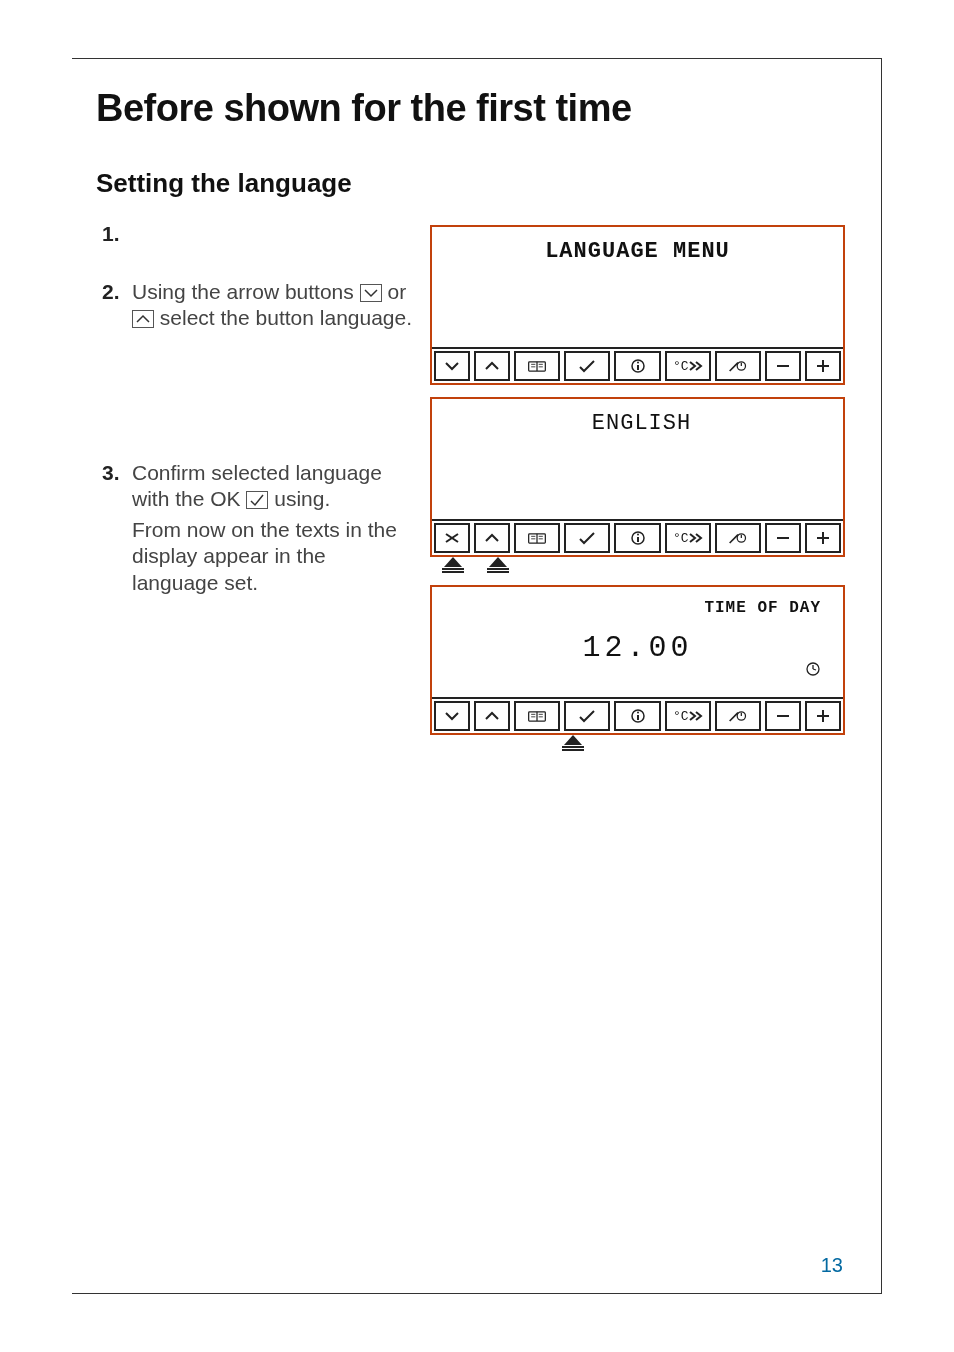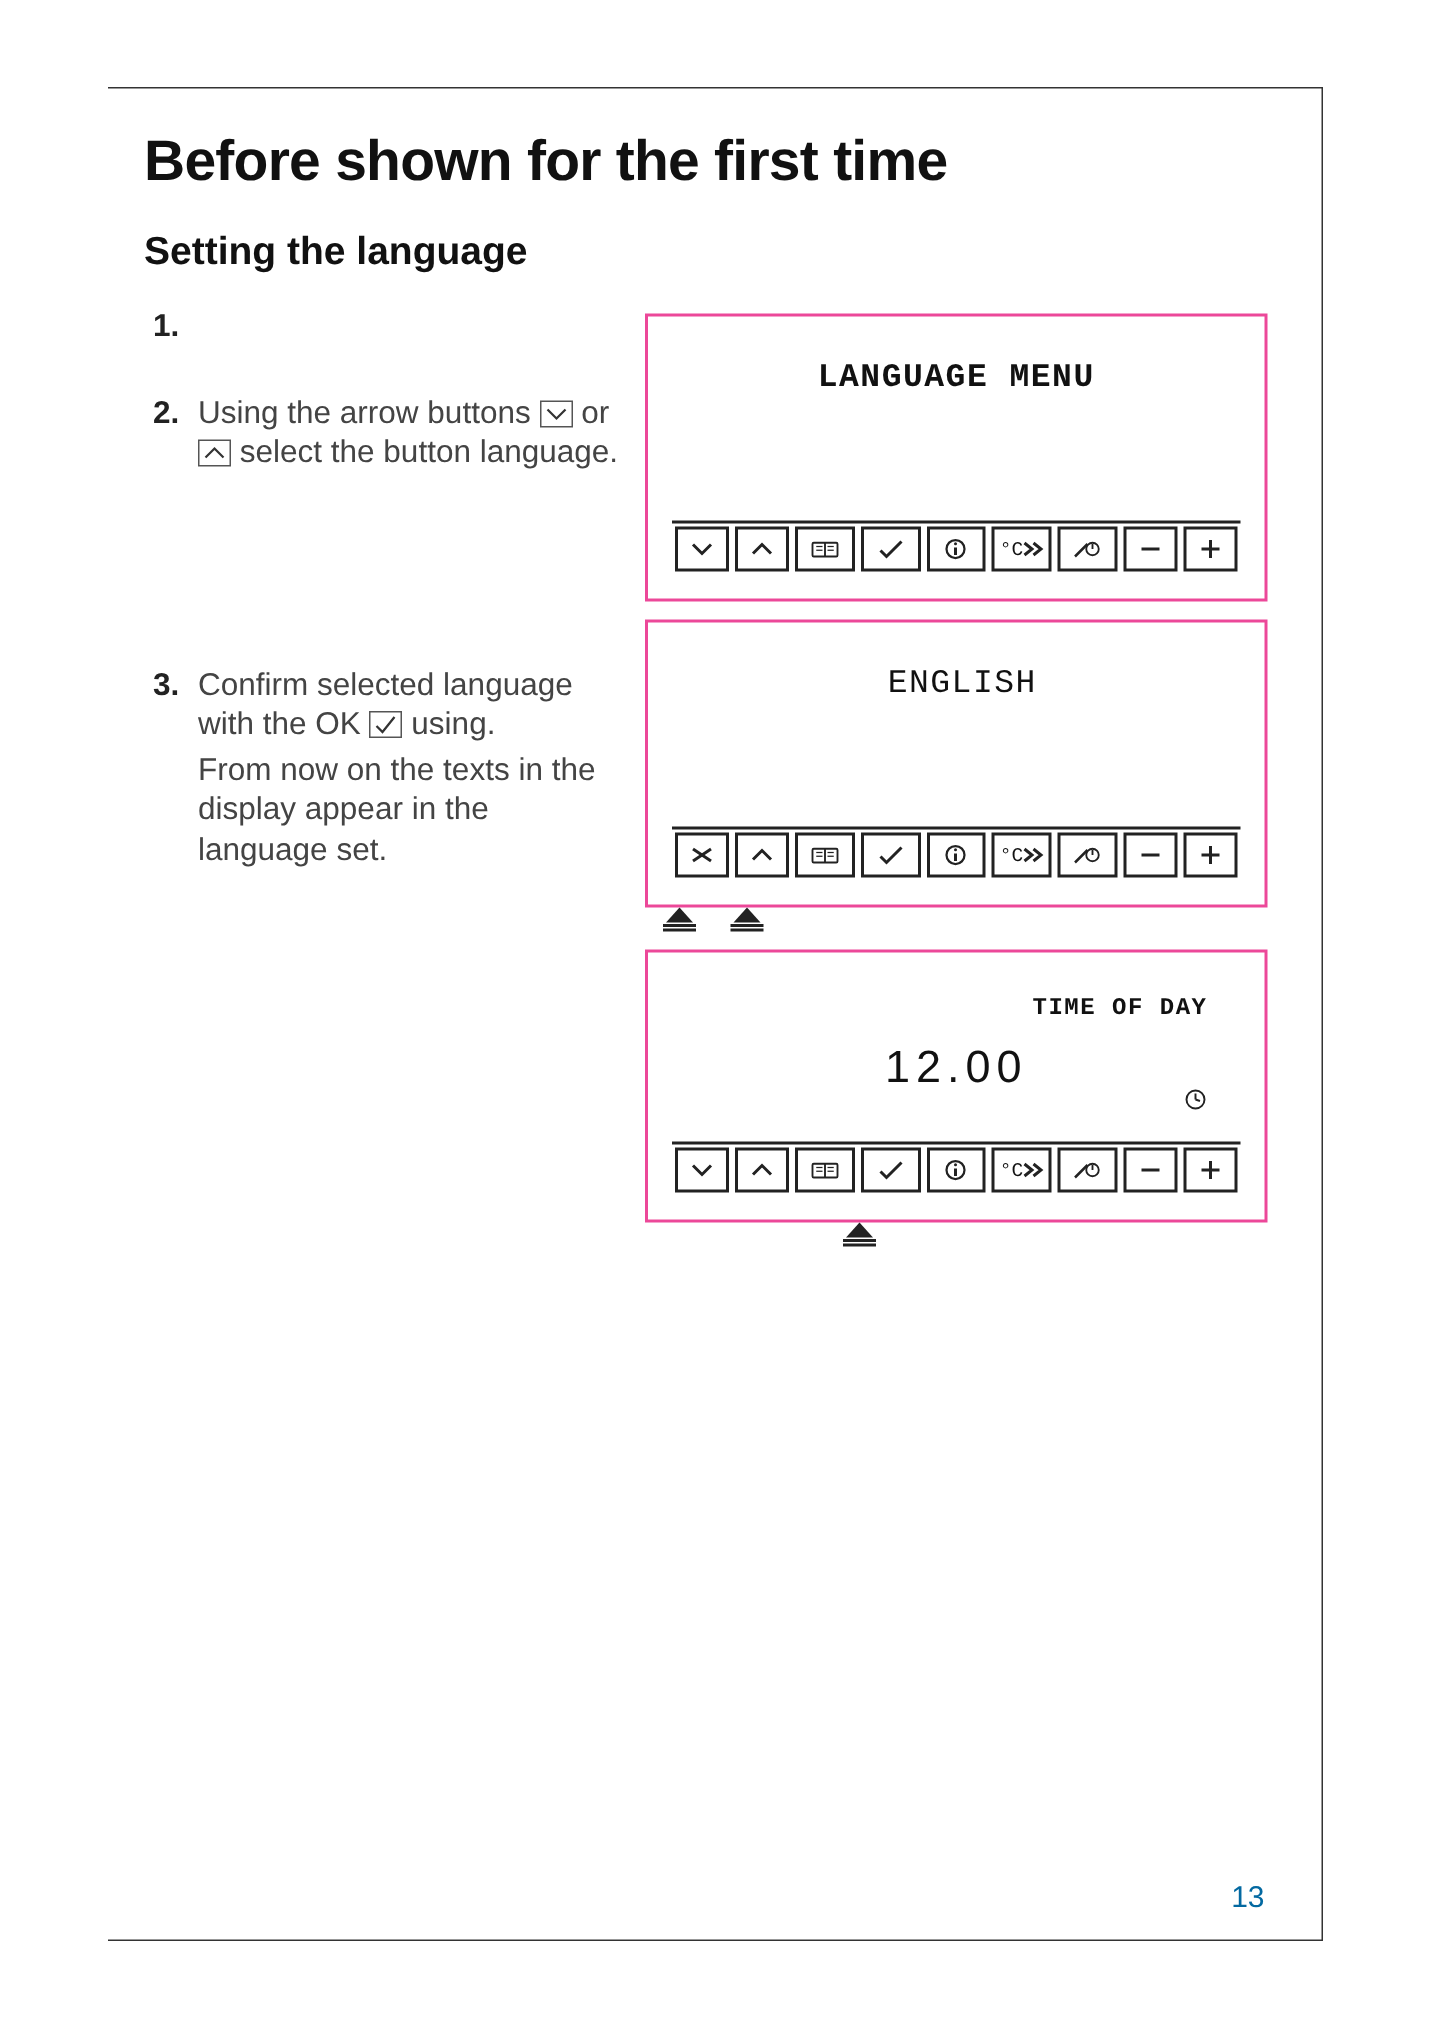--- a/index.html
+++ b/index.html
@@ -18,20 +18,21 @@
     font-size: 38px;
     font-weight: 700;
     padding-top: 28px;
     padding-bottom: 22px;
     letter-spacing: -0.5px;
   }
   .subtitle {
     font-size: 26px;
     font-weight: 700;
     padding-bottom: 22px;
+    margin-top: 16px;
   }
 
   .content {
     display: flex;
     gap: 14px;
   }
   .left-col { width: 320px; }
   .right-col { flex: 1; display: flex; flex-direction: column; gap: 12px; padding-top:4px;}
 
   ol.steps { list-style: none; }
@@ -56,37 +57,37 @@
     vertical-align: -2px;
     width: 22px; height: 18px;
     border: 1px solid #555;
     align-items: center; justify-content: center;
     font-size: 12px;
     line-height: 1;
   }
 
   
   .lcd {
-    border: 2px solid #ec4899;
+    border: 2px solid #c2410c;
     width: 100%;
-    padding: 16px;
+    padding: 0;
     font-family: "Lucida Console", "Courier New", monospace;
   }
   .lcd-screen {
     padding: 12px 14px 6px 14px;
     min-height: 120px;
     position: relative;
     letter-spacing: 1px;
   }
   .lcd-title-center { text-align: center; font-size: 22px; font-weight:600;}
   .lcd-title-left { text-align: center; font-size: 22px; font-weight:400; padding-left:8px;}
   .lcd-title-right { text-align: right; font-size: 16px; font-weight:600; padding-right:8px;}
   .lcd-big-time {
     text-align:center;
-    font-family: Liberation Sans, sans-serif;
+    font-family: Liberation Mono, monospace;
     font-size: 30px;
     letter-spacing: 4px;
     margin-top: 14px;
   }
   .lcd .clock-dot {
     position:absolute; right:22px; top:74px; font-size:16px;
   }
 
   .btn-row {
     display:flex;

